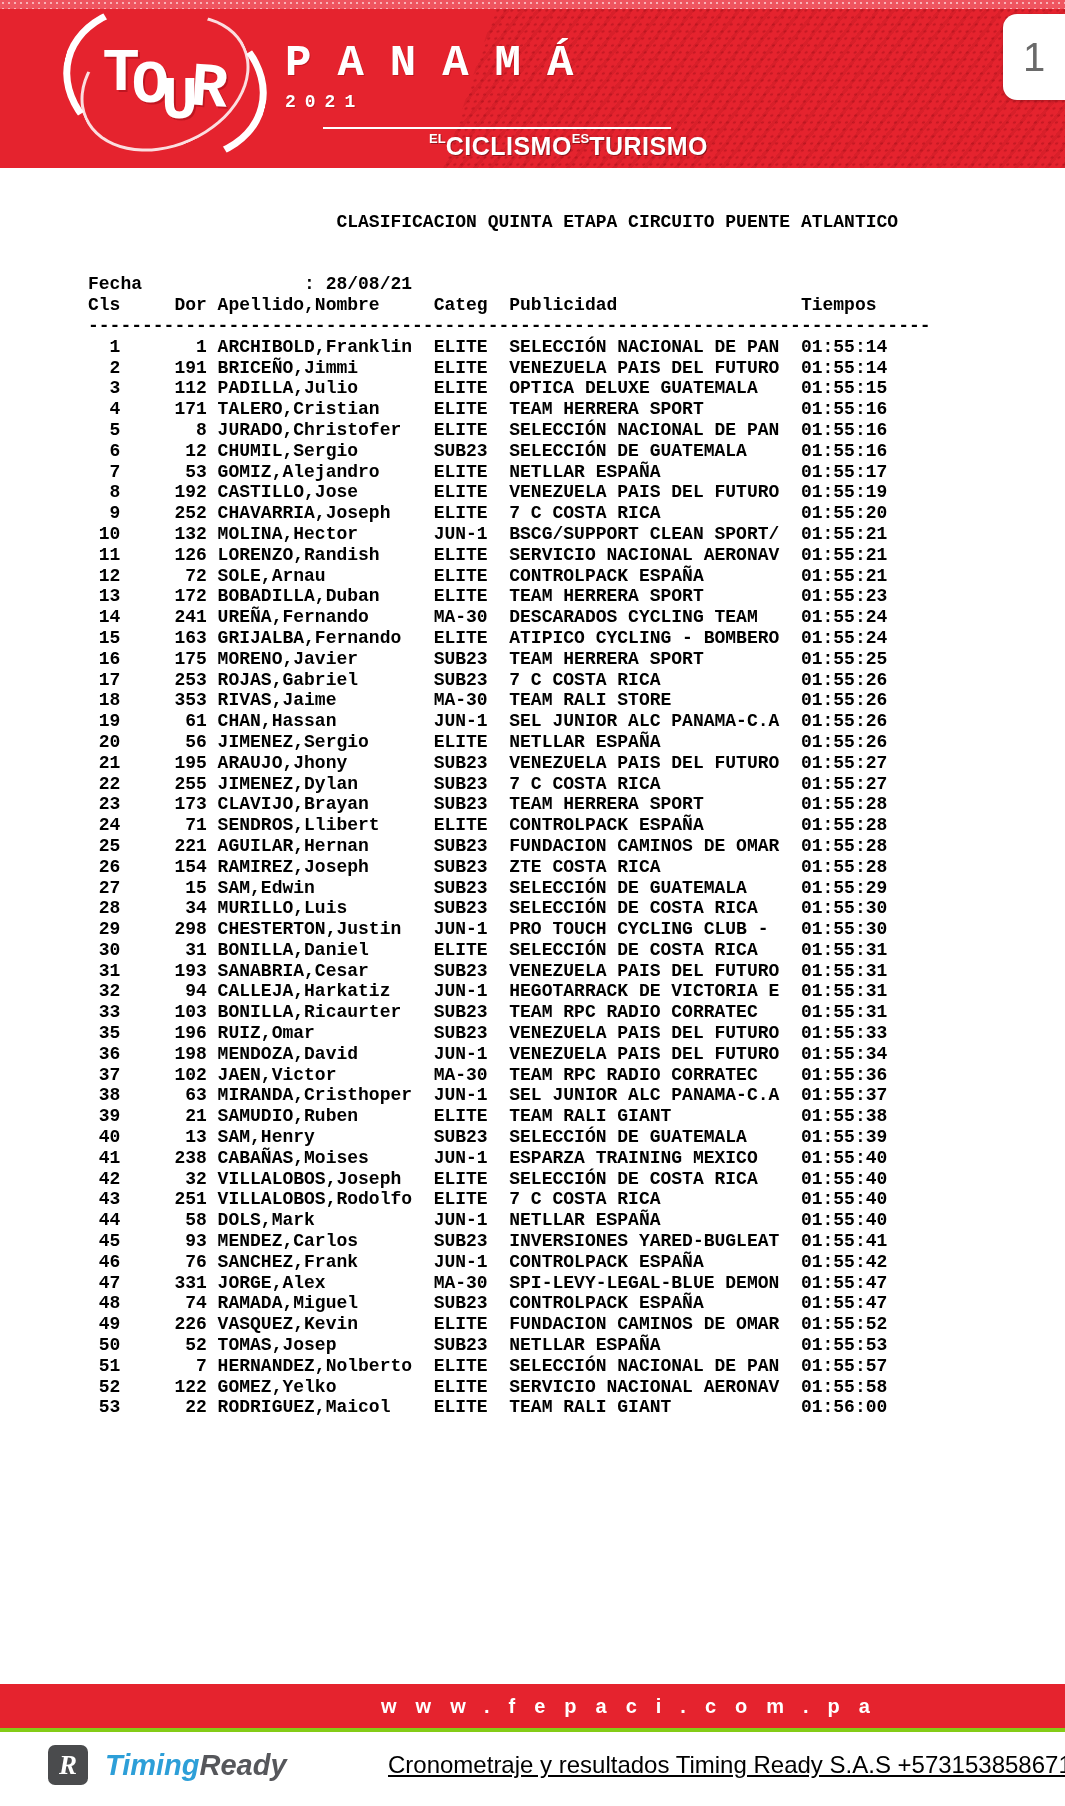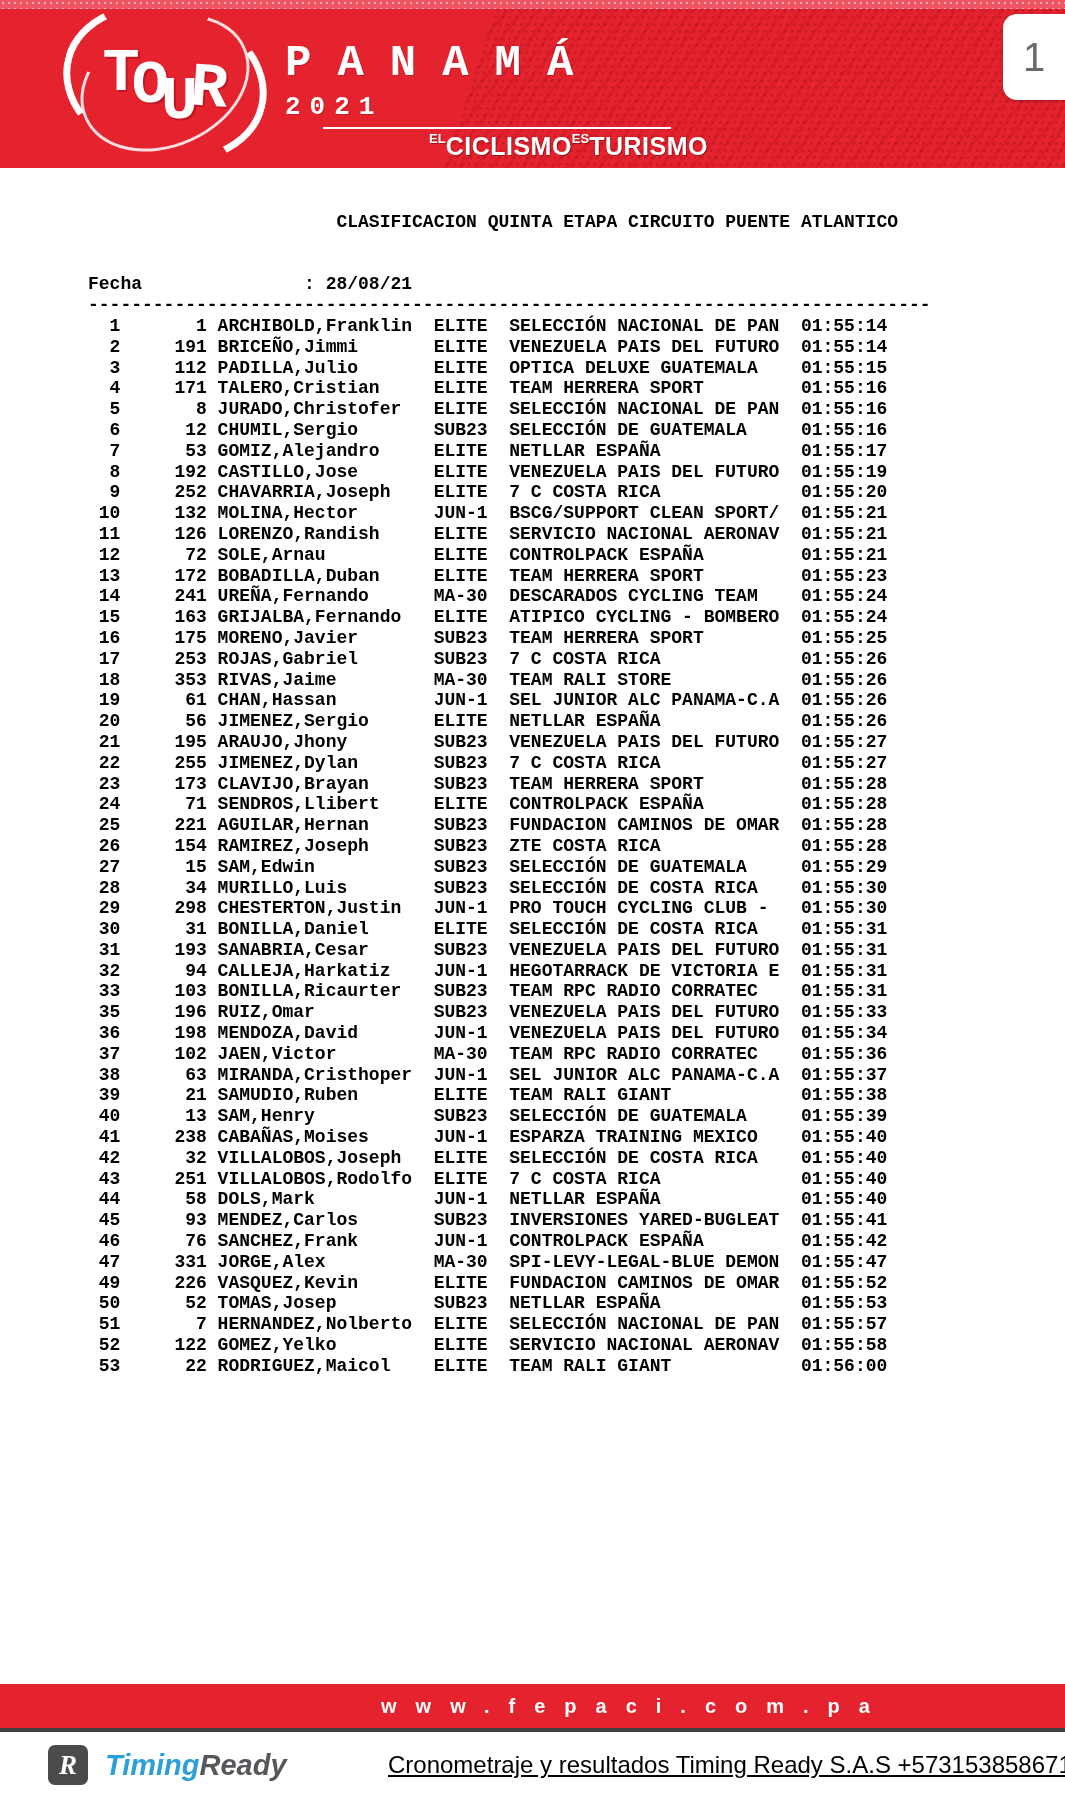--- a/index.html
+++ b/index.html
@@ -22,39 +22,39 @@
     font-family:"Liberation Mono","DejaVu Sans Mono",monospace;font-weight:bold;color:#fff;font-size:62px;}
   .lt{display:inline-block;margin:0 -4px;text-shadow:2px 2px 0 rgba(120,0,8,.35);}
   .lt-t{transform:translateY(-4px);}
   .lt-o{transform:translateY(8px);}
   .lt-u{transform:translateY(24px) ;}
   .lt-r{transform:translateY(12px) rotate(4deg);}
   .brand{position:absolute;left:285px;top:38px;color:#fff;width:560px;height:125px;}
   .brand-title{font-family:"Liberation Mono","DejaVu Sans Mono",monospace;font-weight:bold;
     font-size:44px;letter-spacing:26px;white-space:nowrap;text-shadow:1px 1px 0 rgba(120,0,8,.3);}
   .brand-year{font-family:"Liberation Mono","DejaVu Sans Mono",monospace;font-weight:bold;
-    font-size:26px;letter-spacing:9px;margin-top:4px;text-shadow:1px 1px 0 rgba(120,0,8,.3);}
+    font-size:18px;letter-spacing:9px;margin-top:4px;text-shadow:1px 1px 0 rgba(120,0,8,.3);}
   .brand-line{position:absolute;left:38px;top:89px;width:348px;height:2px;background:#fff;}
   .tagline{position:absolute;left:144px;top:94px;white-space:nowrap;color:#fff;
     font-family:"Liberation Sans",sans-serif;font-weight:bold;text-shadow:1px 1px 0 rgba(0,0,0,.35);text-align:center;}
   .tg-small{font-size:13px;vertical-align:top;line-height:14px;}
   .tg-big{font-size:25px;letter-spacing:.5px;}
   .page-badge{position:absolute;top:14px;right:0;width:62px;height:86px;background:#fff;
     border-radius:14px 0 0 14px;box-shadow:0 1px 3px rgba(0,0,0,.25);
     display:flex;align-items:center;justify-content:center;}
   .page-num{font-family:"Liberation Sans",sans-serif;font-size:40px;color:#6a6a6a;}
 
   
   .content{position:absolute;top:168px;left:0;width:925px;padding:44px 0 0 88px;box-sizing:border-box;}
   .ln{font-family:"Liberation Mono","DejaVu Sans Mono",monospace;font-weight:bold;
     font-size:18px;line-height:20.8px;white-space:pre;color:#000;}
 
   
   .redbar{position:absolute;top:1684px;left:0;width:1065px;height:44px;background:#e5232e;
-    border-bottom:4px solid #404040;text-align:center;box-sizing:content-box;}
+    border-bottom:4px solid #84cc16;text-align:center;box-sizing:content-box;}
   .site{display:inline-block;margin-left:205px;line-height:44px;color:#fff;font-weight:bold;
     font-size:20px;letter-spacing:19px;font-family:"Liberation Sans",sans-serif;white-space:nowrap;}
 
   
   .timing{position:absolute;top:1743px;left:48px;width:1000px;height:52px;}
   .tr-logo{position:absolute;left:0;top:2px;width:40px;height:40px;background:#4a4b4d;border-radius:7px;
     color:#fff;text-align:center;line-height:40px;font-size:27px;font-weight:bold;font-style:italic;
     font-family:"Liberation Serif",serif;}
   .tr-name{position:absolute;left:50px;top:6px;font-family:"Liberation Sans",sans-serif;
     font-weight:bold;font-style:italic;font-size:29px;white-space:nowrap;margin-left:7px;}
@@ -96,20 +96,21 @@
       <span class="page-num">1</span>
     </div>
   </div>
 
   <div class="content">
     <div id="pre">
         <div class="ln">                       CLASIFICACION QUINTA ETAPA CIRCUITO PUENTE ATLANTICO</div>
         <div class="ln">&nbsp;</div>
         <div class="ln">&nbsp;</div>
         <div class="ln">Fecha               : 28/08/21</div>
+        <div class="ln">Cls     Dor Apellido,Nombre     Categ  Publicidad                 Tiempos</div>
         <div class="ln">------------------------------------------------------------------------------</div>
         <div class="ln">  1       1 ARCHIBOLD,Franklin  ELITE  SELECCIÓN NACIONAL DE PAN  01:55:14</div>
         <div class="ln">  2     191 BRICEÑO,Jimmi       ELITE  VENEZUELA PAIS DEL FUTURO  01:55:14</div>
         <div class="ln">  3     112 PADILLA,Julio       ELITE  OPTICA DELUXE GUATEMALA    01:55:15</div>
         <div class="ln">  4     171 TALERO,Cristian     ELITE  TEAM HERRERA SPORT         01:55:16</div>
         <div class="ln">  5       8 JURADO,Christofer   ELITE  SELECCIÓN NACIONAL DE PAN  01:55:16</div>
         <div class="ln">  6      12 CHUMIL,Sergio       SUB23  SELECCIÓN DE GUATEMALA     01:55:16</div>
         <div class="ln">  7      53 GOMIZ,Alejandro     ELITE  NETLLAR ESPAÑA             01:55:17</div>
         <div class="ln">  8     192 CASTILLO,Jose       ELITE  VENEZUELA PAIS DEL FUTURO  01:55:19</div>
         <div class="ln">  9     252 CHAVARRIA,Joseph    ELITE  7 C COSTA RICA             01:55:20</div>
@@ -143,20 +144,21 @@
         <div class="ln"> 38      63 MIRANDA,Cristhoper  JUN-1  SEL JUNIOR ALC PANAMA-C.A  01:55:37</div>
         <div class="ln"> 39      21 SAMUDIO,Ruben       ELITE  TEAM RALI GIANT            01:55:38</div>
         <div class="ln"> 40      13 SAM,Henry           SUB23  SELECCIÓN DE GUATEMALA     01:55:39</div>
         <div class="ln"> 41     238 CABAÑAS,Moises      JUN-1  ESPARZA TRAINING MEXICO    01:55:40</div>
         <div class="ln"> 42      32 VILLALOBOS,Joseph   ELITE  SELECCIÓN DE COSTA RICA    01:55:40</div>
         <div class="ln"> 43     251 VILLALOBOS,Rodolfo  ELITE  7 C COSTA RICA             01:55:40</div>
         <div class="ln"> 44      58 DOLS,Mark           JUN-1  NETLLAR ESPAÑA             01:55:40</div>
         <div class="ln"> 45      93 MENDEZ,Carlos       SUB23  INVERSIONES YARED-BUGLEAT  01:55:41</div>
         <div class="ln"> 46      76 SANCHEZ,Frank       JUN-1  CONTROLPACK ESPAÑA         01:55:42</div>
         <div class="ln"> 47     331 JORGE,Alex          MA-30  SPI-LEVY-LEGAL-BLUE DEMON  01:55:47</div>
+        <div class="ln"> 48      74 RAMADA,Miguel       SUB23  CONTROLPACK ESPAÑA         01:55:47</div>
         <div class="ln"> 49     226 VASQUEZ,Kevin       ELITE  FUNDACION CAMINOS DE OMAR  01:55:52</div>
         <div class="ln"> 50      52 TOMAS,Josep         SUB23  NETLLAR ESPAÑA             01:55:53</div>
         <div class="ln"> 51       7 HERNANDEZ,Nolberto  ELITE  SELECCIÓN NACIONAL DE PAN  01:55:57</div>
         <div class="ln"> 52     122 GOMEZ,Yelko         ELITE  SERVICIO NACIONAL AERONAV  01:55:58</div>
         <div class="ln"> 53      22 RODRIGUEZ,Maicol    ELITE  TEAM RALI GIANT            01:56:00</div>
       </div>
   </div>
 
   <div class="redbar">
     <span class="site">www.fepaci.com.pa</span>

